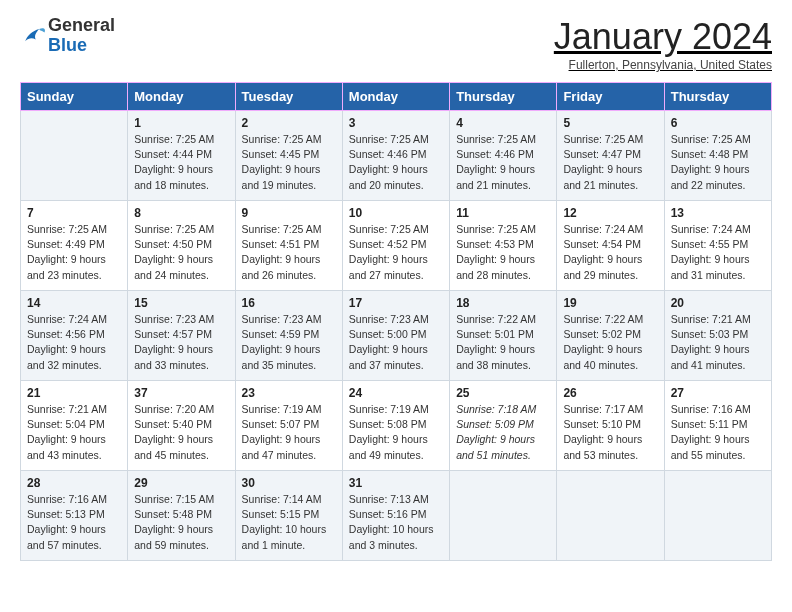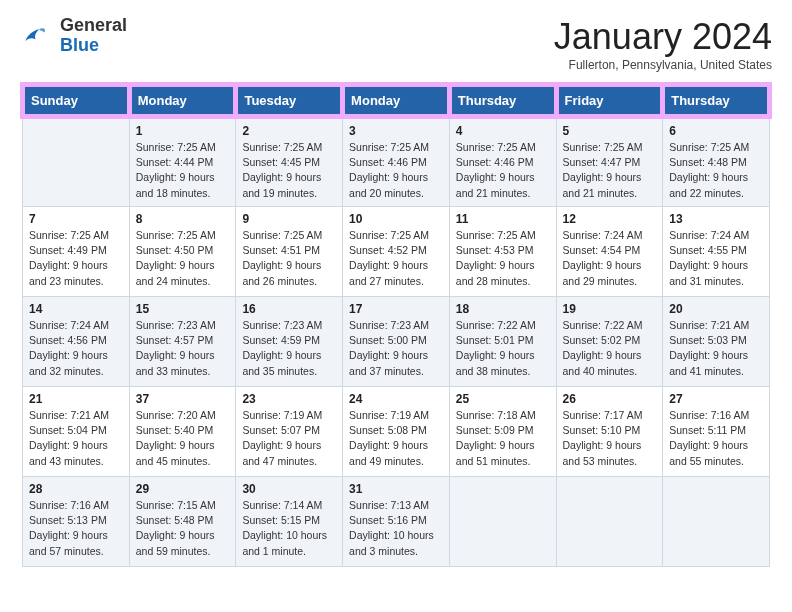--- a/index.html
+++ b/index.html
@@ -12,35 +12,36 @@
     }
     .header {
       display: flex;
       justify-content: space-between;
       align-items: flex-start;
       margin-bottom: 10px;
     }
     .logo {
       display: flex;
       align-items: center;
-      gap: 12px;
+      gap: 0;
     }
     .logo-text {
       font-size: 18px;
       font-weight: bold;
       line-height: 1.1;
     }
     .logo-general { color: #333; }
     .logo-blue { color: #1a6bb5; }
     .logo-bird {
       width: 28px;
       height: 28px;
     }
     .title-block {
       text-align: right;
+      text-decoration: underline;
     }
     .month-title {
       font-size: 36px;
       font-weight: normal;
       color: #222;
     }
     .location {
       font-size: 12px;
       color: #444;
     }
@@ -50,21 +51,21 @@
     }
     thead tr {
       background-color: #2563a8;
       color: #fff;
     }
     thead th {
       padding: 6px 6px;
       font-size: 13px;
       font-weight: bold;
       text-align: left;
-      border: 5px solid #f0abfc;
+      border: 1px solid #f0abfc;
     }
     tbody tr {
       vertical-align: top;
     }
     tbody tr:nth-child(odd) {
       background-color: #f0f4f8;
     }
     tbody tr:nth-child(even) {
       background-color: #ffffff;
     }
@@ -296,21 +297,21 @@
         </td>
         <td>
           <span class="day-number">24</span>
           <div class="day-info" style="white-space: pre-line;">Sunrise: 7:19 AM
 Sunset: 5:08 PM
 Daylight: 9 hours
 and 49 minutes.</div>
         </td>
         <td>
           <span class="day-number">25</span>
-          <div class="day-info" style="white-space: pre-line;">Sunrise: 7:18 AM
+          <div class="day-info" style="white-space: pre-line; font-style: italic;">Sunrise: 7:18 AM
 Sunset: 5:09 PM
 Daylight: 9 hours
 and 51 minutes.</div>
         </td>
         <td>
           <span class="day-number">26</span>
           <div class="day-info" style="white-space: pre-line;">Sunrise: 7:17 AM
 Sunset: 5:10 PM
 Daylight: 9 hours
 and 53 minutes.</div>

